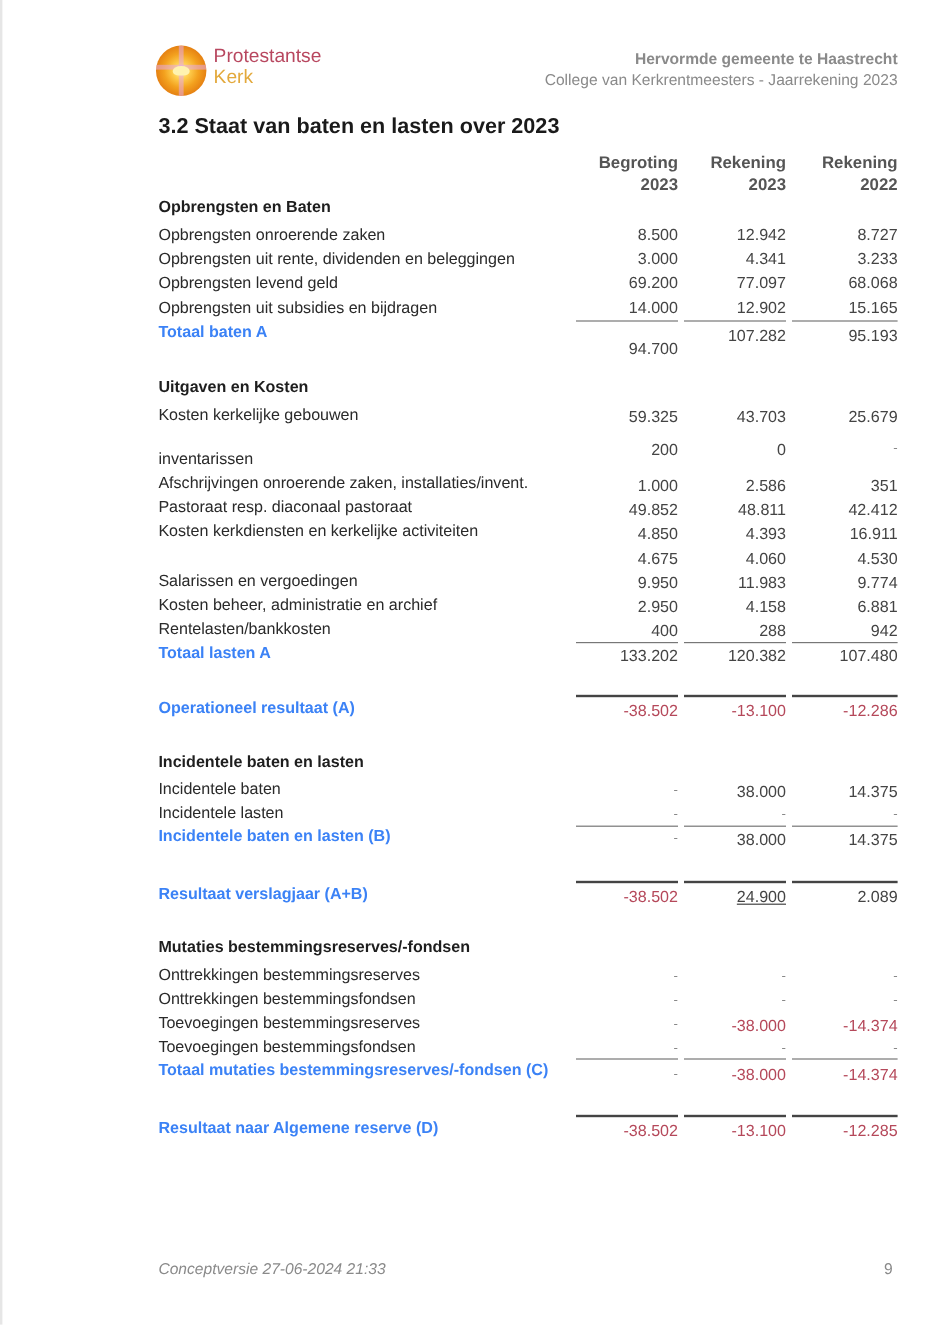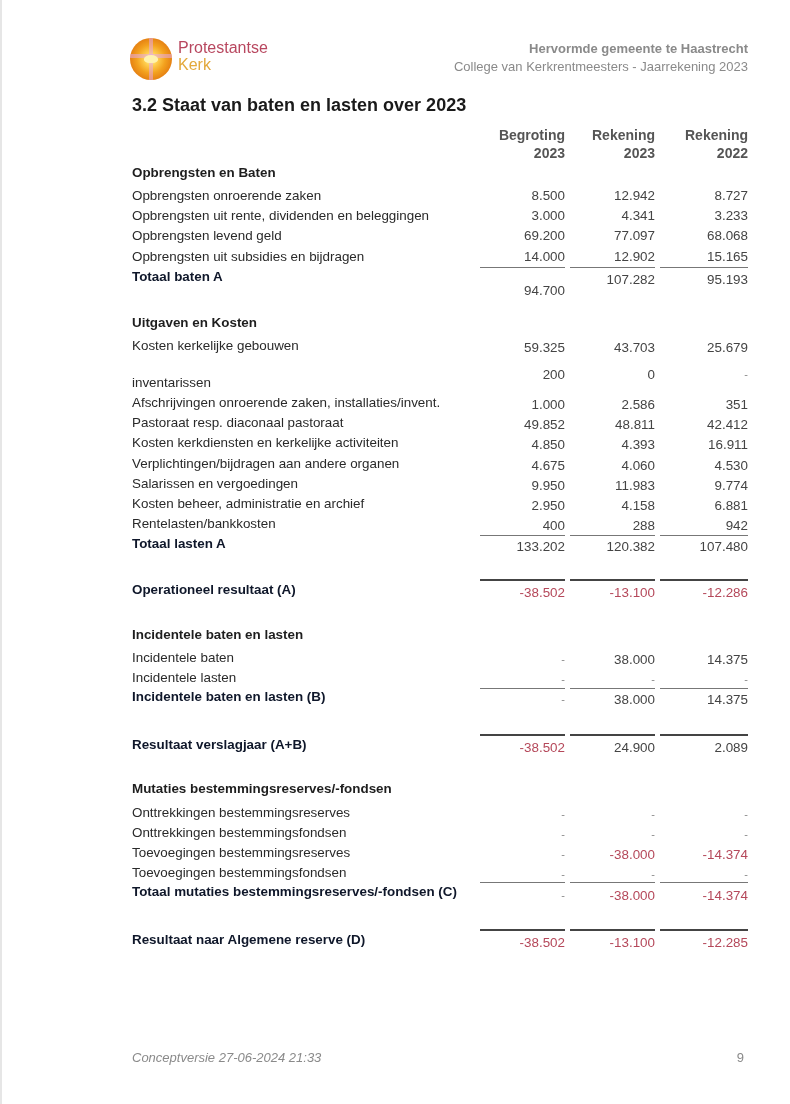--- a/index.html
+++ b/index.html
@@ -17,21 +17,21 @@
   .logo-text .l1 { color: #b8475f; }
   .logo-text .l2 { color: #e3a93c; }
   .hdr-right { position: absolute; right: 42px; top: 40px; text-align: right; font-size: 13px; color: #8a8a8a; line-height: 18px; }
   .hdr-right .org { font-weight: 700; }
   .title { position: absolute; left: 132px; top: 95px; font-size: 18px; font-weight: 700; color: #1a1a1a; }
 
   .colhead { position: absolute; top: 126px; font-size: 14px; font-weight: 700; color: #555; text-align: right; line-height: 18px; }
   .row { position: absolute; left: 132px; width: 616px; height: 20px; font-size: 13.4px; }
   .row .lbl { position: absolute; left: 0; top: 0; color: #2a2a2a; white-space: nowrap; }
   .row .v { position: absolute; top: 0; text-align: right; color: #444; }
-  .row.bold .lbl { font-weight: 700; color: #0f172a; }
+  .row.bold .lbl { font-weight: 700; color: #3b82f6; }
   .v.c1 { right: 183px; }
   .v.c2 { right: 93px; }
   .v.c3 { right: 0; }
   .neg { color: #b5485a !important; }
   .dash { color: #888 !important; font-size: 11px; }
   .section { position: absolute; left: 132px; font-size: 13.4px; font-weight: 700; color: #1e1e1e; }
   .uline { position: absolute; height: 1px; background: #777; }
   .uline.thick { height: 2px; background: #444; }
   .footer-left { position: absolute; left: 132px; top: 1050px; font-size: 13px; font-style: italic; color: #8a8a8a; }
   .footer-right { position: absolute; right: 46px; top: 1050px; font-size: 13px; color: #8a8a8a; }
@@ -132,21 +132,20 @@
   <span class="v c2" style="top:2px;">48.811</span>
   <span class="v c3" style="top:2px;">42.412</span>
 </div>
 <div class="row" style="top:435px;">
   <span class="lbl">Kosten kerkdiensten en kerkelijke activiteiten</span>
   <span class="v c1" style="top:2px;">4.850</span>
   <span class="v c2" style="top:2px;">4.393</span>
   <span class="v c3" style="top:2px;">16.911</span>
 </div>
 <div class="row" style="top:456px;">
-  <span class="lbl">Verplichtingen/bijdragen aan andere organen</span>
   <span class="v c1" style="top:2px;">4.675</span>
   <span class="v c2" style="top:2px;">4.060</span>
   <span class="v c3" style="top:2px;">4.530</span>
 </div>
 <div class="row" style="top:476px;">
   <span class="lbl">Salarissen en vergoedingen</span>
   <span class="v c1" style="top:2px;">9.950</span>
   <span class="v c2" style="top:2px;">11.983</span>
   <span class="v c3" style="top:2px;">9.774</span>
 </div>
@@ -204,21 +203,21 @@
   <span class="v c2" style="top:3px;">38.000</span>
   <span class="v c3" style="top:3px;">14.375</span>
 </div>
 
 <div class="uline thick" style="top:734px;left:480px;width:85px;"></div>
 <div class="uline thick" style="top:734px;left:570px;width:85px;"></div>
 <div class="uline thick" style="top:734px;left:660px;width:88px;"></div>
 <div class="row bold" style="top:737px;">
   <span class="lbl">Resultaat verslagjaar (A+B)</span>
   <span class="v c1 neg" style="top:3px;">-38.502</span>
-  <span class="v c2" style="top:3px;">24.900</span>
+  <span class="v c2" style="top:3px;text-decoration:underline;">24.900</span>
   <span class="v c3" style="top:3px;">2.089</span>
 </div>
 
 <div class="section" style="top:781px;">Mutaties bestemmingsreserves/-fondsen</div>
 <div class="row" style="top:805px;">
   <span class="lbl">Onttrekkingen bestemmingsreserves</span>
   <span class="v c1 dash" style="top:3px;">-</span>
   <span class="v c2 dash" style="top:3px;">-</span>
   <span class="v c3 dash" style="top:3px;">-</span>
 </div>

